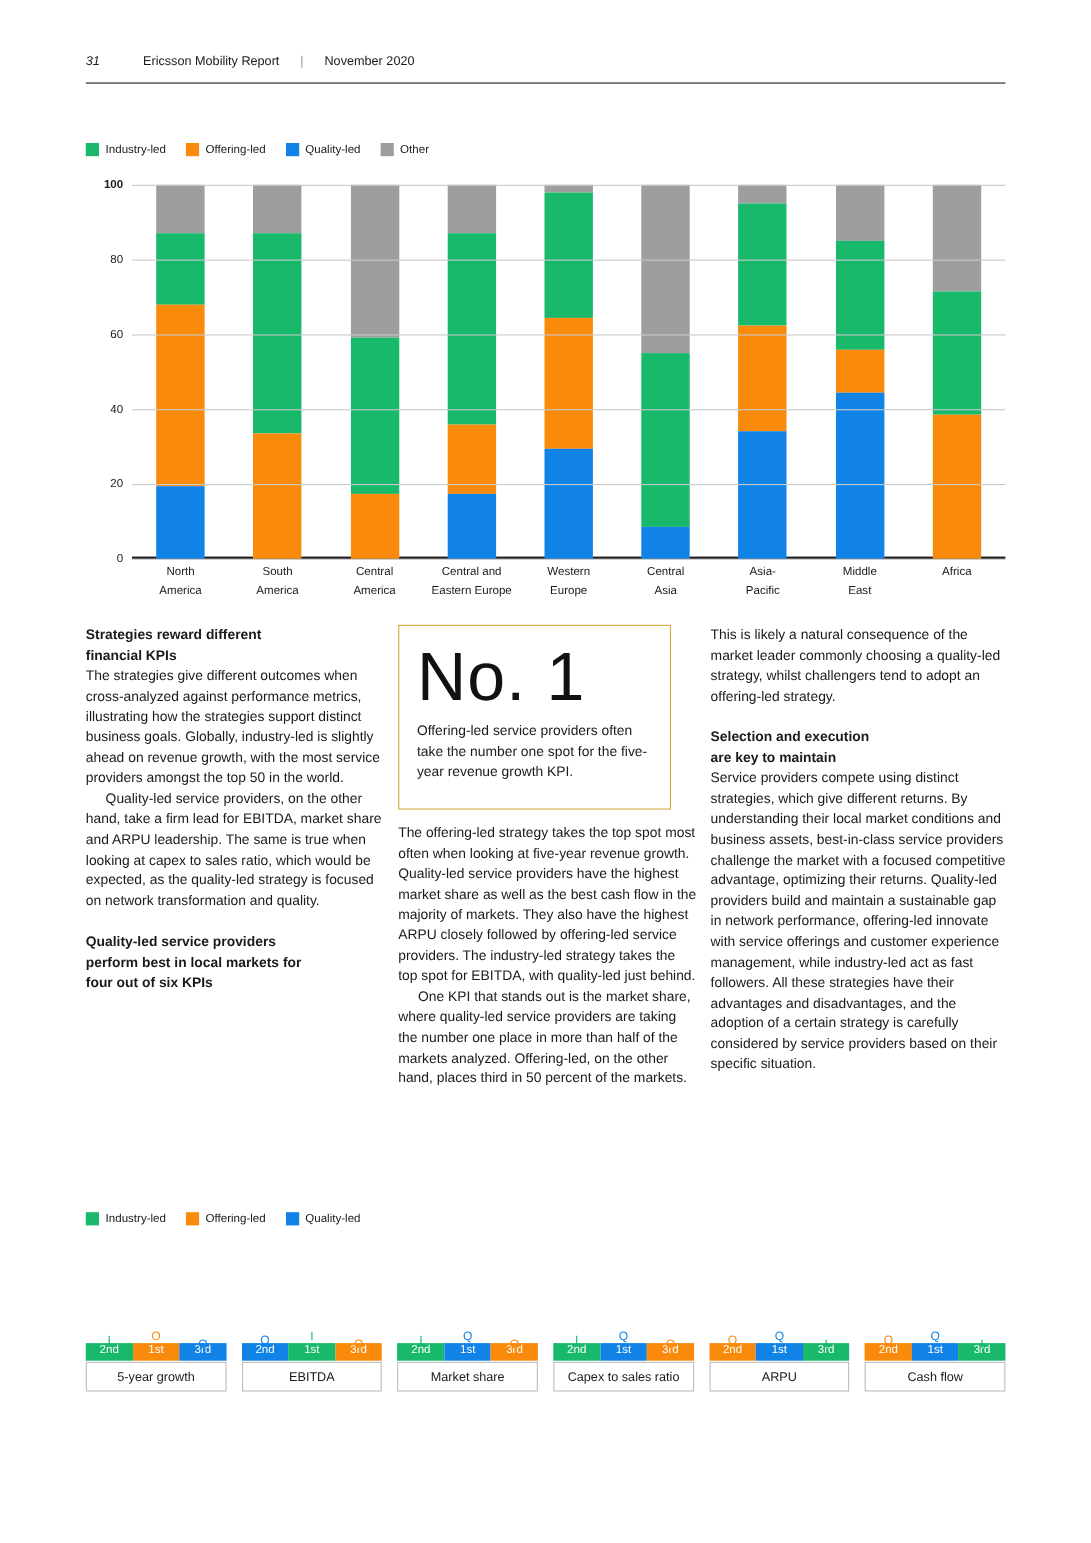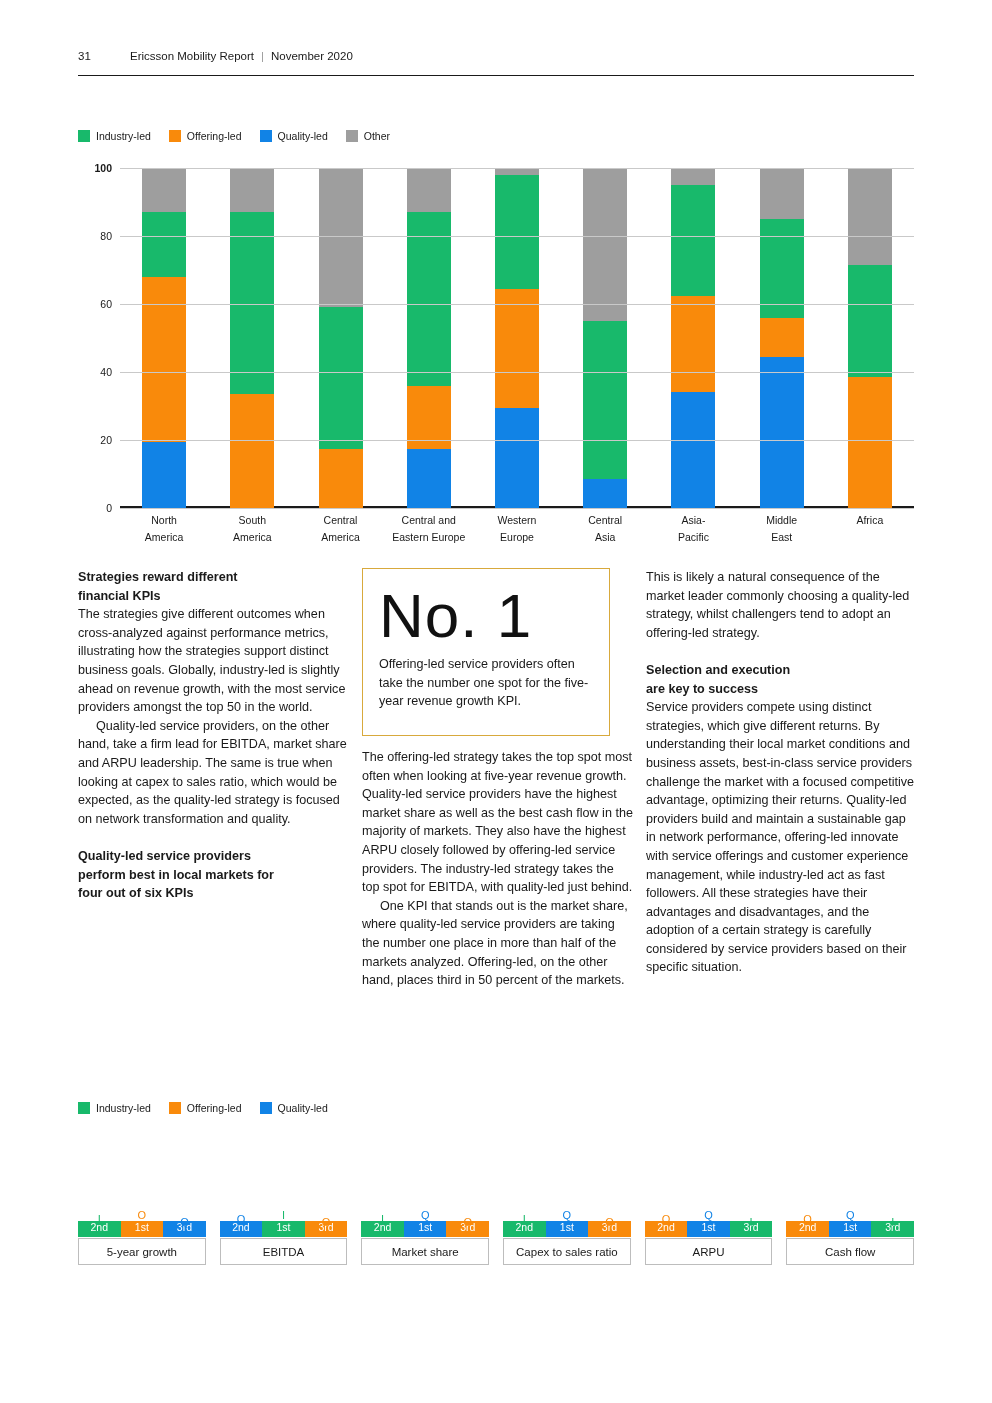--- a/index.html
+++ b/index.html
@@ -11,23 +11,23 @@
     -webkit-font-smoothing:antialiased;
   }
   .page{position:relative;width:992px;height:1403px;overflow:hidden;}
 
   
   .header{
     position:absolute;left:78px;top:50px;width:836px;
     display:flex;align-items:baseline;
     font-size:11.5px;color:#1a1a1a;
   }
-  .hdr-page{width:52px;}
+  .hdr-page{width:52px;font-style:italic;}
   .hdr-section{flex:1;}
-  .hdr-right{display:flex;gap:7px;align-items:center;}
+  .hdr-right{display:flex;gap:19px;align-items:center;}
   .hdr-sep{color:#9a9a9a;}
   .hdr-rule{
     position:absolute;left:78px;top:75px;width:836px;height:1.2px;background:#1a1a1a;
   }
 
   
   .fig-title{
     position:absolute;font-size:13.5px;font-weight:bold;letter-spacing:-0.1px;
   }
   .legend{
@@ -274,21 +274,21 @@
 
   <div class="col" style="left:362px;top:748px;">
     <p>The offering-led strategy takes the top spot most often when looking at five-year revenue growth. Quality-led service providers have the highest market share as well as the best cash flow in the majority of markets. They also have the highest ARPU closely followed by offering-led service providers. The industry-led strategy takes the top spot for EBITDA, with quality-led just behind.</p>
     <p class="indent">One KPI that stands out is the market share, where quality-led service providers are taking the number one place in more than half of the markets analyzed. Offering-led, on the other hand, places third in 50 percent of the markets.</p>
   </div>
 
   <div class="col" style="left:646px;top:568px;">
     <p>This is likely a natural consequence of the market leader commonly choosing a quality-led strategy, whilst challengers tend to adopt an offering-led strategy.</p>
     <div class="spacer"></div>
     <h3>Selection and execution</h3>
-    <h3>are key to success</h3>
+    <h3>are key to maintain</h3>
     <p>Service providers compete using distinct strategies, which give different returns. By understanding their local market conditions and business assets, best-in-class service providers challenge the market with a focused competitive advantage, optimizing their returns. Quality-led providers build and maintain a sustainable gap in network performance, offering-led innovate with service offerings and customer experience management, while industry-led act as fast followers. All these strategies have their advantages and disadvantages, and the adoption of a certain strategy is carefully considered by service providers based on their specific situation.</p>
   </div>
 
 
   <div class="legend" style="left:78px;top:1102px;">
     <span class="legend-item">
       <span class="swatch" style="background:#18B96B"></span>
       <span>Industry-led</span>
     </span>
     <span class="legend-item">

